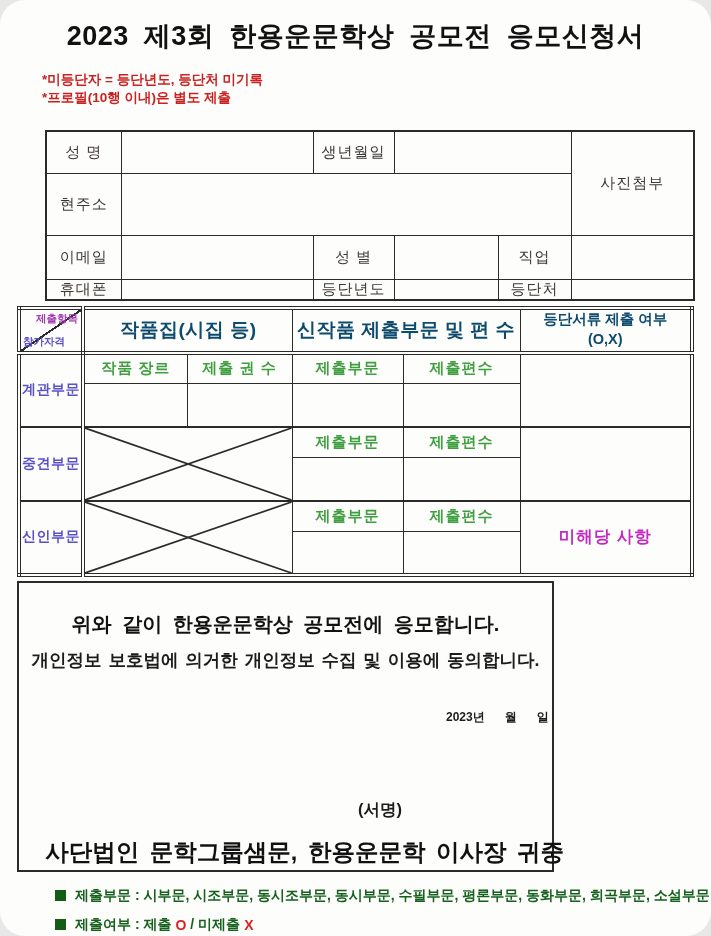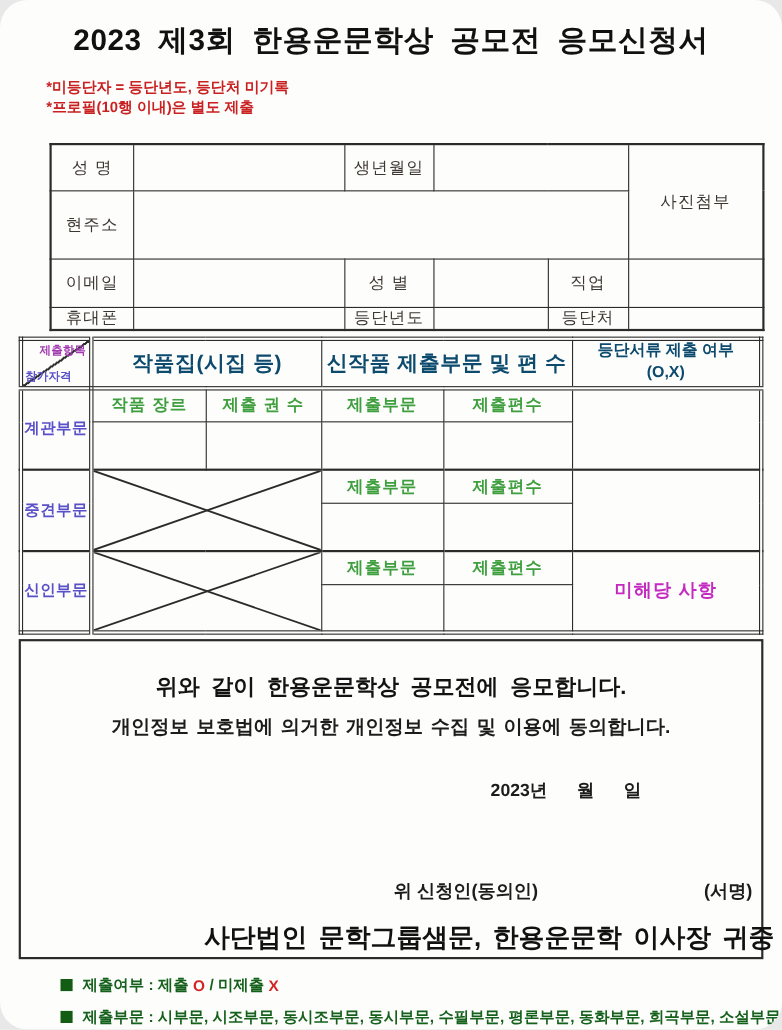--- a/index.html
+++ b/index.html
@@ -53,32 +53,32 @@
   }
   .corner .ct { position:absolute; top:2px; right:3px; font-size:10.5px; font-weight:bold; color:#a23ab2; }
   .corner .cb { position:absolute; bottom:2px; left:2px; font-size:10.5px; font-weight:bold; color:#5a50c8; }
   .xcell { position:relative; }
   .xcell svg { position:absolute; inset:0; width:100%; height:100%; display:block; }
   .xcell line { stroke:#2b2b2b; stroke-width:1.7; vector-effect:non-scaling-stroke; }
   .na-cell { color:#c42ac0; font-weight:bold; font-size:16.5px; letter-spacing:1px; }
   
   .box {
     position:relative; margin:4px 0 0 17px;
-    width:677px; height:291px; border:2.4px solid #2b2b2b; background:#fdfdfc;
+    width:537px; height:291px; border:2.4px solid #2b2b2b; background:#fdfdfc;
   }
   .decl1 { position:absolute; top:28px; left:0; width:100%; text-align:center;
            font-size:20px; font-weight:bold; word-spacing:5px; color:#121212; }
   .decl2 { position:absolute; top:65px; left:0; width:100%; text-align:center;
            font-size:17.5px; font-weight:bold; word-spacing:2px; color:#1c1c1c; }
   .consent { position:absolute; top:97px; left:0; right:92px; text-align:center;
              font-size:17px; font-weight:bold; color:#c320ae; }
   .consent .gap { display:inline-block; width:42px; }
   .chk { display:inline-block; width:14px; height:14px; border:2px solid #c320ae;
          margin-left:7px; vertical-align:-1px; background:#fdfdfc; }
-  .dateline { position:absolute; top:126px; left:427px; font-size:16px; color:#1c1c1c;
+  .dateline { position:absolute; top:126px; left:427px; font-size:12px; color:#1c1c1c;
               white-space:pre; font-weight:bold; }
   .signline { position:absolute; top:216px; left:339px; right:8px;
               display:flex; justify-content:space-between;
               font-size:16.5px; font-weight:bold; color:#1c1c1c; }
   .recipient { position:absolute; top:253px; left:0; width:100%; text-align:right;
                font-size:23.5px; font-weight:bold; word-spacing:4px; color:#111;margin-left:12px; }
   
   .foot { margin:15px 0 0 55px; font-size:14px; font-weight:bold; color:#15611c;
           display:flex; align-items:center; }
   .foot + .foot { margin-top:11px; }
@@ -209,31 +209,30 @@
       <td></td>
     </tr>
   </tbody>
     </table>
 
   <div class="box">
     <div class="decl1">위와 같이 한용운문학상 공모전에 응모합니다.</div>
     <div class="decl2">개인정보 보호법에 의거한 개인정보 수집 및 이용에 동의합니다.</div>
     <div class="dateline">2023년      월      일</div>
     <div class="signline">
-      <span>위 신청인(동의인)</span>
       <span>(서명)</span>
     </div>
     <div class="recipient">사단법인 문학그룹샘문, 한용운문학 이사장 귀중</div>
   </div>
 
+  <div class="foot">
+    <span class="sq"></span>
+    <span>제출부문 : 시부문, 시조부문, 동시조부문, 동시부문, 수필부문, 평론부문, 동화부문, 희곡부문, 소설부문</span>
+  </div>
   <div class="foot">
     <span class="sq"></span>
     <span>제출여부 : 제출</span>
     <span class="ox">O</span>
     <span>/ 미제출</span>
     <span class="ox">X</span>
   </div>
-  <div class="foot">
-    <span class="sq"></span>
-    <span>제출부문 : 시부문, 시조부문, 동시조부문, 동시부문, 수필부문, 평론부문, 동화부문, 희곡부문, 소설부문</span>
-  </div>
 
 </div>
 
 </body></html>

